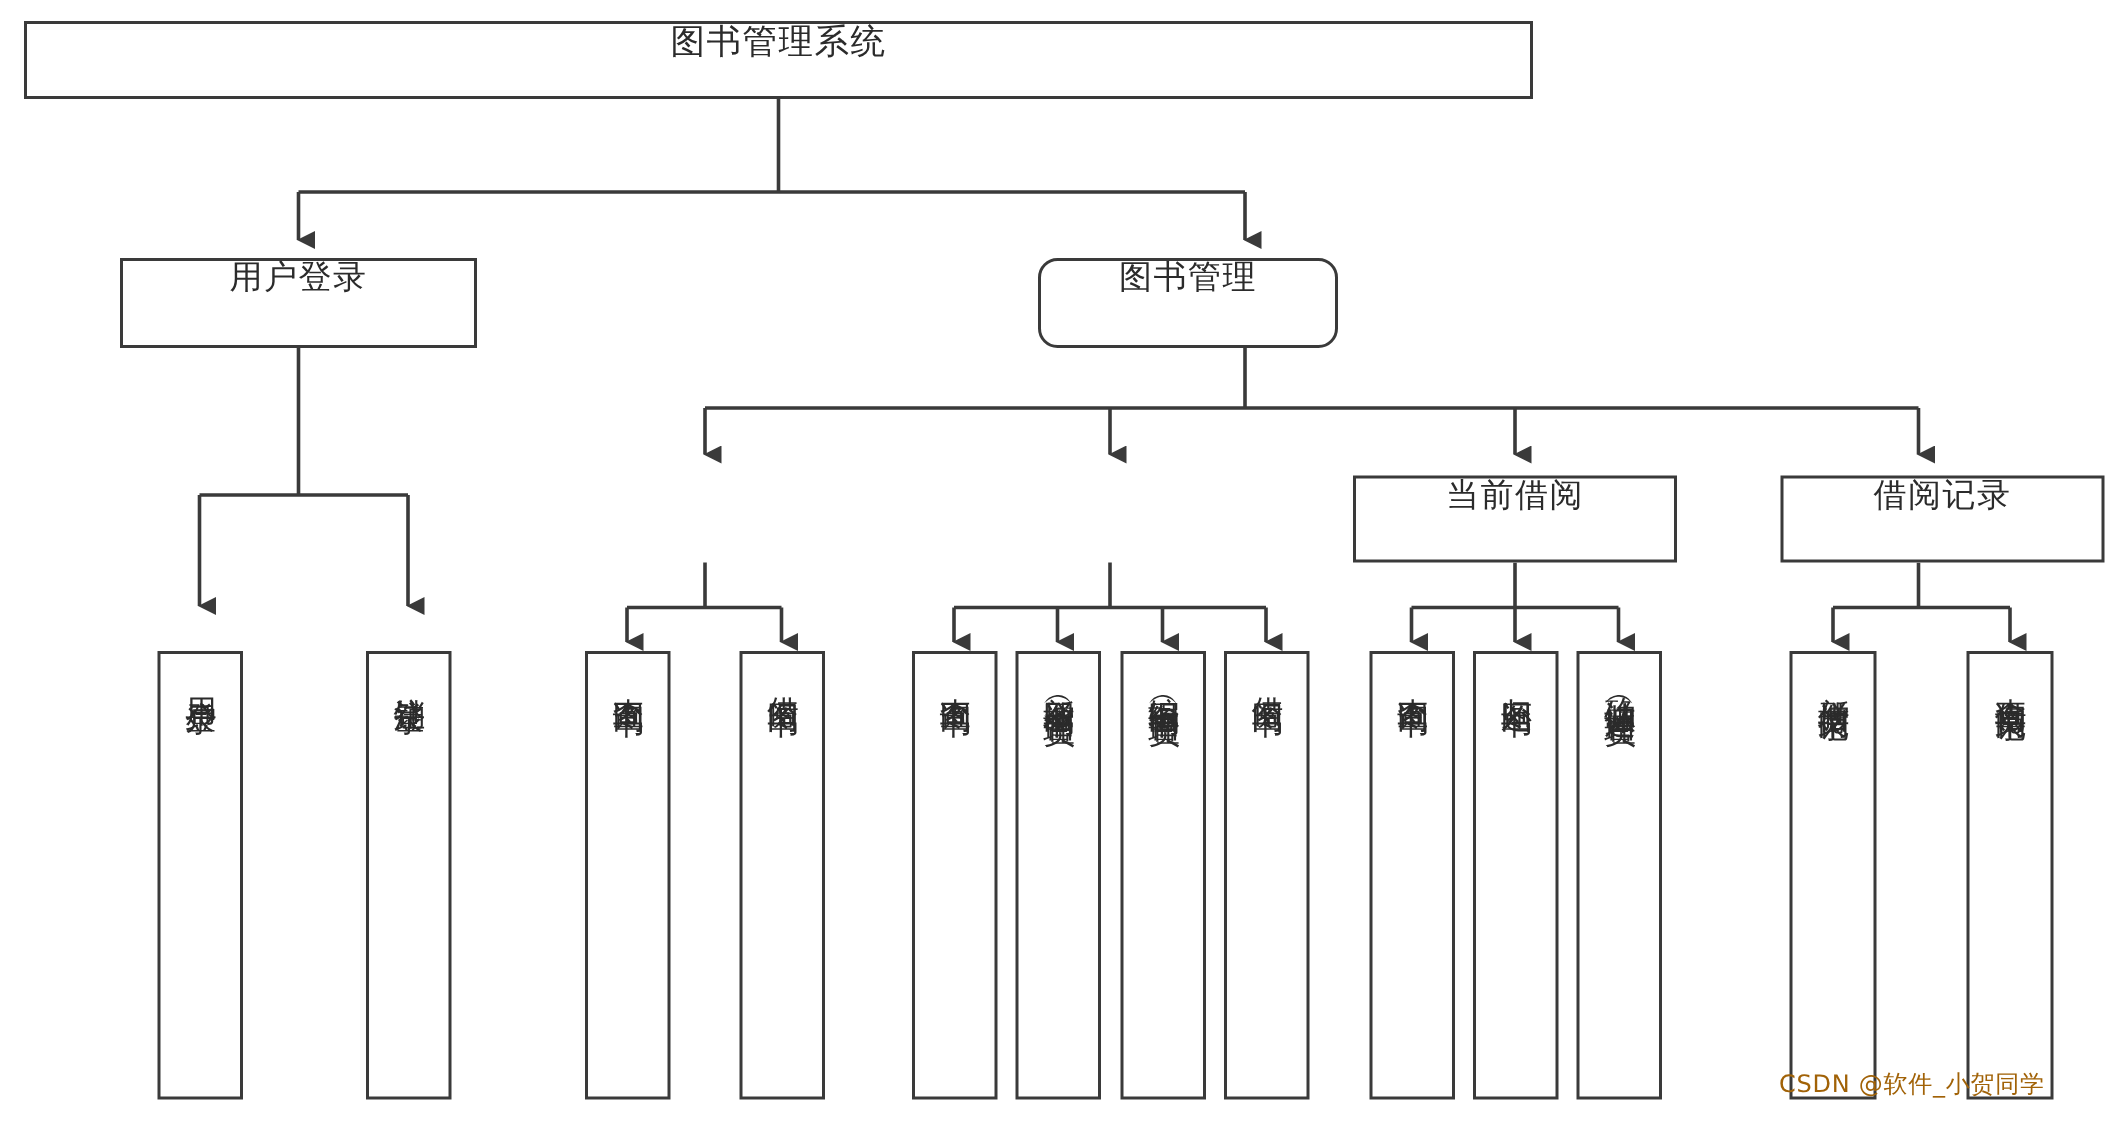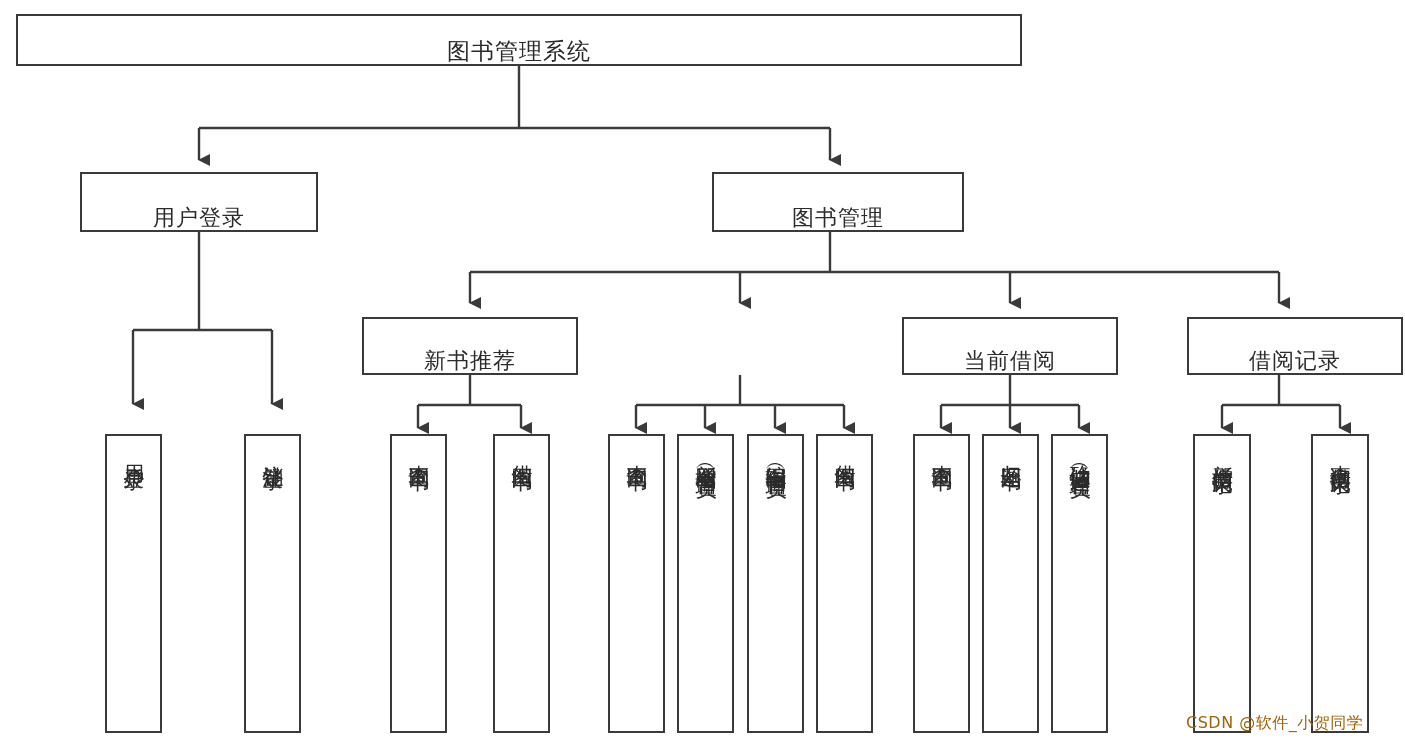--- a/index.html
+++ b/index.html
@@ -27,21 +27,21 @@
     height: 747px;
     pointer-events: none;
   }
   
   .node {
     position: absolute;
     box-sizing: border-box;
     background: #ffffff;
     border: 2px solid #3a3a3a;
     display: flex;
-    align-items: flex-end;
+    align-items: flex-start;
     justify-content: center;
     color: #2b2b2b;
   }
   .node-h {
     font-size: 22px;
     line-height: 1.1;
     letter-spacing: 1px;
     white-space: nowrap;
   }
   .node-root {
@@ -130,27 +130,24 @@
   </svg>
 
   <div class="node node-h node-root" style="left:16px; top:14px; width:1006px; height:52px;">
     <span>图书管理系统</span>
   </div>
 
   <div class="node node-h" style="left:80px; top:172px; width:238px; height:60px;">
     <span>用户登录</span>
   </div>
 
-  <div class="node node-h" style="left:712px; top:172px; width:252px; height:60px;">
+  <div class="node node-h" style="left:692px; top:172px; width:200px; height:60px;border-radius:13px;">
     <span>图书管理</span>
   </div>
 
-  <div class="node node-h" style="left:362px; top:317px; width:216px; height:58px;">
-    <span>新书推荐</span>
-  </div>
 
 
   <div class="node node-h" style="left:902px; top:317px; width:216px; height:58px;">
     <span>当前借阅</span>
   </div>
 
   <div class="node node-h" style="left:1171px; top:317px; width:216px; height:58px;margin-left:16px;">
     <span>借阅记录</span>
   </div>
 

